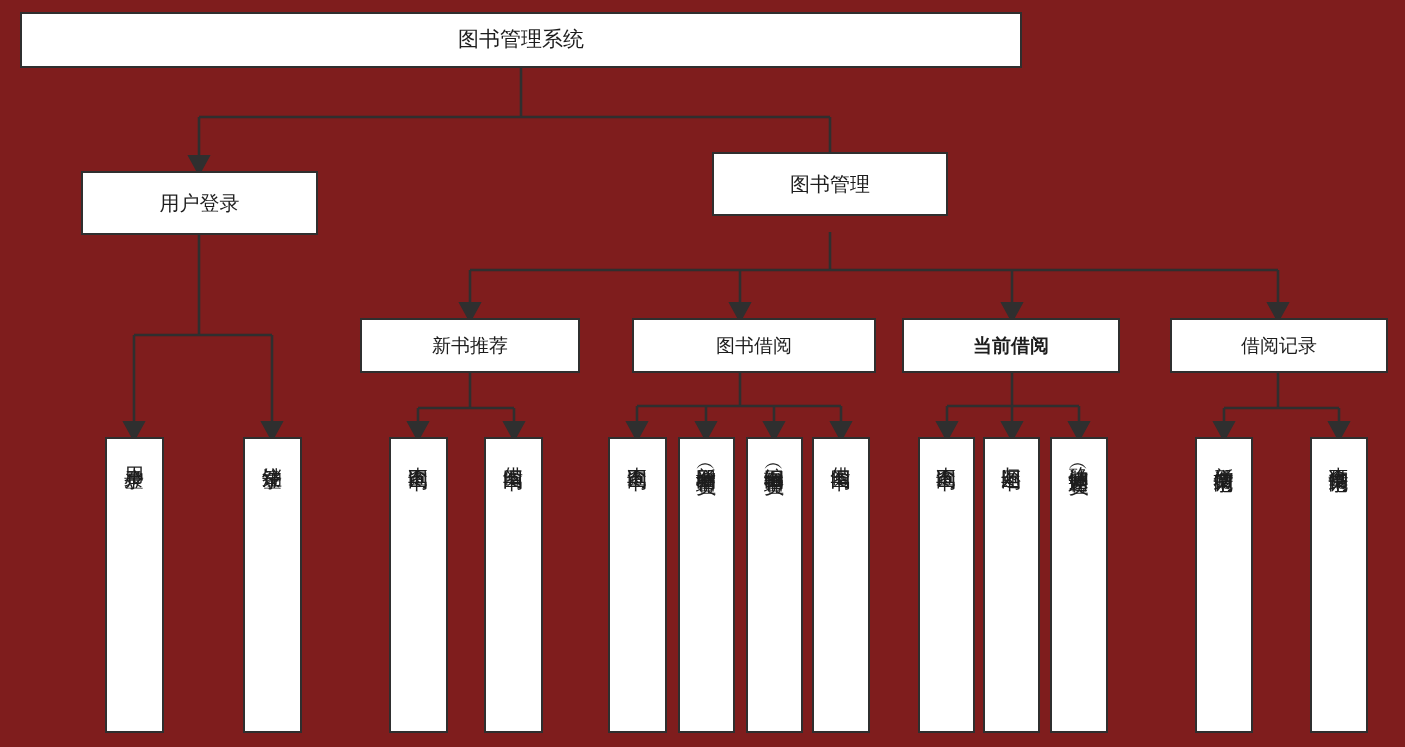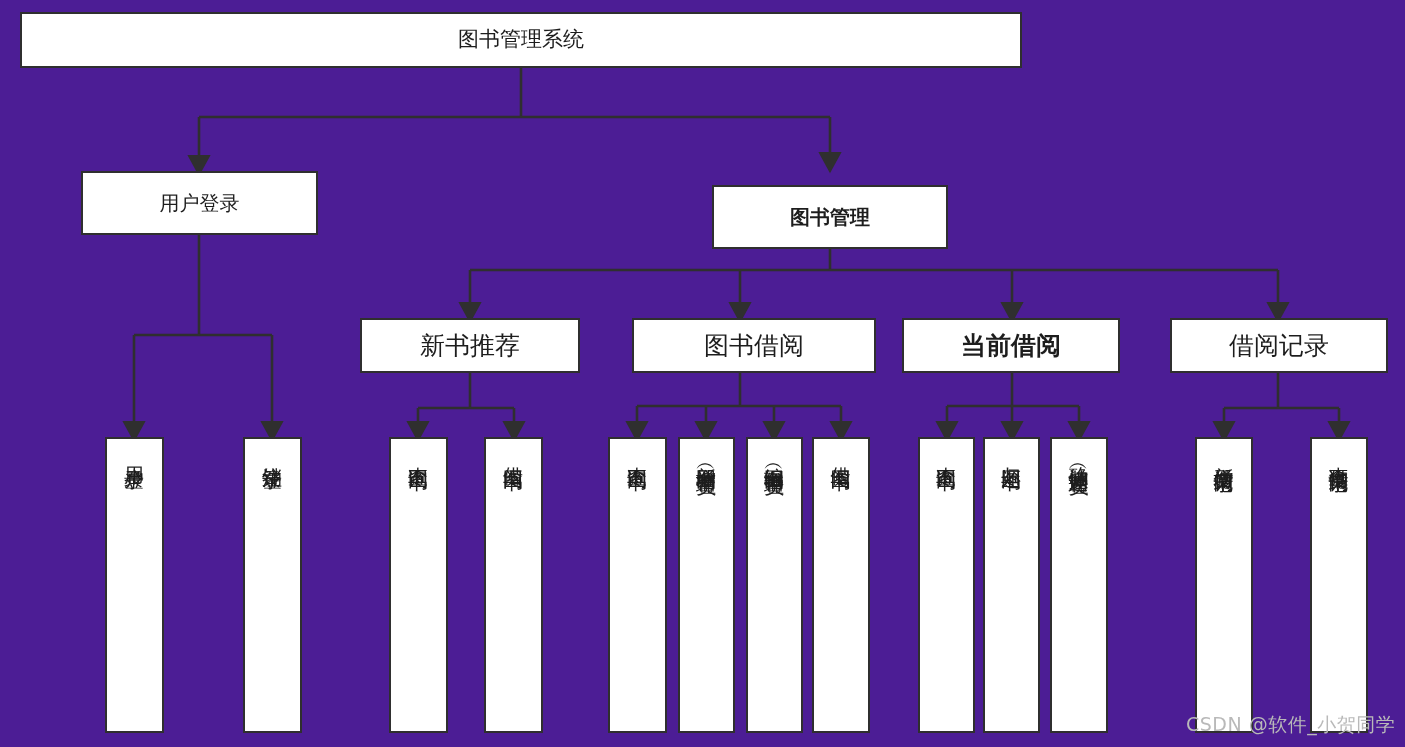--- a/index.html
+++ b/index.html
@@ -2,39 +2,39 @@
 <html><head>
 <meta charset="utf-8">
 <title>图书管理系统 功能结构图</title>
 <style>
   html,body{margin:0;padding:0;background:#ffffff;}
   body{font-family:"DejaVu Sans","Liberation Sans",sans-serif;}
   #canvas{
     position:relative;
     width:1405px;
     height:747px;
-    background:#4c1d95;
+    background:#7f1d1d;
     overflow:hidden;
   }
   #edges{position:absolute;left:0;top:0;width:1405px;height:747px;}
   .node{
     position:absolute;
     box-sizing:border-box;
     border:2.5px solid #2f2f2f;
     background:#ffffff;
     display:flex;
     align-items:center;
     justify-content:center;
     color:#1d1d1d;
     line-height:1.12;
     text-align:center;
   }
   .node.root{font-size:21px;}
   .node.lvl1{font-size:20px;}
-  .node.lvl2{font-size:25px;}
+  .node.lvl2{font-size:19px;}
   .leafwrap{
     position:absolute;
     box-sizing:border-box;
     border:2.5px solid #2f2f2f;
     background:#ffffff;
     display:flex;
     align-items:flex-start;
     justify-content:center;
     overflow:hidden;
   }
@@ -113,21 +113,21 @@
     </g>
   </svg>
 
   <div class="node root" style="left:20px;top:12px;width:1002px;height:56px;">
     <span>图书管理系统</span>
   </div>
 
   <div class="node lvl1" style="left:81px;top:171px;width:237px;height:64px;">
     <span>用户登录</span>
   </div>
-  <div class="node lvl1" style="left:712px;top:185px;width:236px;height:64px;font-weight:bold;">
+  <div class="node lvl1" style="left:712px;top:152px;width:236px;height:64px;">
     <span>图书管理</span>
   </div>
 
   <div class="node lvl2" style="left:360px;top:318px;width:220px;height:55px;">
     <span>新书推荐</span>
   </div>
   <div class="node lvl2" style="left:632px;top:318px;width:244px;height:55px;">
     <span>图书借阅</span>
   </div>
   <div class="node lvl2" style="left:902px;top:318px;width:218px;height:55px;font-weight:bold;">
@@ -174,15 +174,14 @@
     <span class="vtext">确认归还（管理员）</span>
   </div>
 
   <div class="leafwrap" style="left:1195px;top:437px;width:58px;height:296px;">
     <span class="vtext">新增借阅记录</span>
   </div>
   <div class="leafwrap" style="left:1310px;top:437px;width:58px;height:296px;">
     <span class="vtext">查询借阅记录</span>
   </div>
 
-  <div class="watermark">CSDN @软件_小贺同学</div>
 
 </div>
 
 </body></html>

